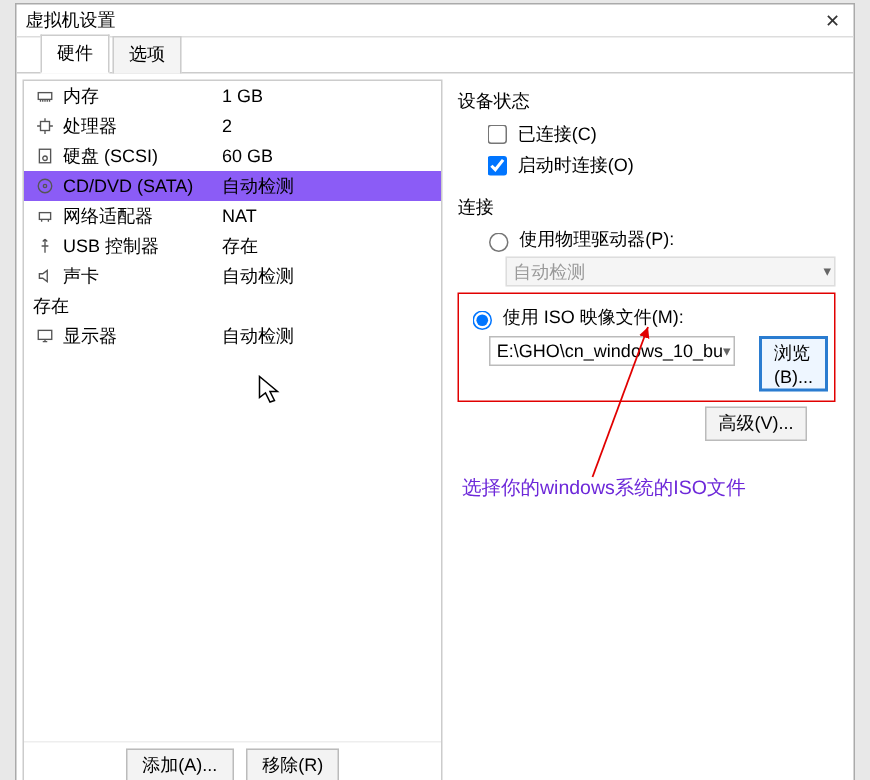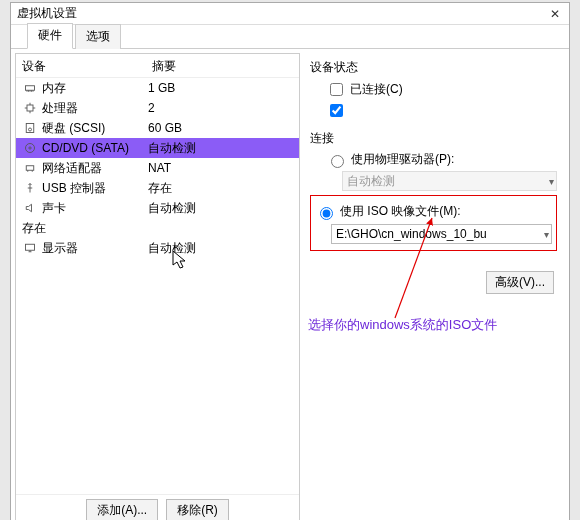--- a/index.html
+++ b/index.html
@@ -27,21 +27,21 @@
   .grouplbl { font-size:12px; margin: 2px 0 4px 0; }
   .indent { padding-left: 16px; margin-bottom: 6px; }
   .check { display:flex; align-items:center; gap:4px; font-size:12px; margin:2px 0; }
   .check input { width:13px; height:13px; }
   .radio { display:flex; align-items:center; gap:4px; font-size:12px; margin:3px 0; }
   .radio input { width:13px; height:13px; }
   .combo { display:flex; align-items:center; justify-content:space-between; border:1px solid #bbb; height:20px; padding:0 2px 0 4px; font-size:12px; background:#fff; }
   .combo.disabled { color:#9a9a9a; background:#f5f5f5; border-color:#ddd; }
   .chev { font-size:10px; color:#666; }
   .browsebtn { font-size:12px; padding:1px 8px; border:2px solid #2a7cd0; background:#eef6ff; cursor:default; }
-  .advbtn { position:absolute; right:11px; top:218px; font-size:12px; padding:2px 8px; border:1px solid #bbb; background:#f3f3f3; }
+  .advbtn { position:absolute; right:27px; top:218px; font-size:12px; padding:2px 8px; border:1px solid #bbb; background:#f3f3f3; }
   .redbox { border:1px solid #e10000; padding:4px 4px 6px 4px; margin-top:4px; }
   .isorow { display:flex; gap:16px; margin-top:4px; padding-left:16px; }
   .annot { position:absolute; color:#6d28d9; font-size:13px; }
   svg.arrow { position:absolute; pointer-events:none; }
   .cursor { position:absolute; left:172px; top:250px; pointer-events:none; }
 </style>
 </head>
 <body>
 
 <div class="window">
@@ -53,24 +53,20 @@
   </div>
 
   <div class="tabs">
     <div class="tab active"><span>硬件</span></div>
     <div class="tab"><span>选项</span></div>
   </div>
 
   <div class="body">
 
     <div class="leftpanel">
-      <div class="hdr">
-        <div class="c1">设备</div>
-        <div class="c2">摘要</div>
-      </div>
       <div class="rows" id="rows">
           <div class="row">
             <div class="c1">
               <span class="ico">
                 <svg viewBox="0 0 16 16" fill="none" stroke="#555" stroke-width="1.2">
                   <rect x="2" y="5" width="12" height="6"></rect>
                   <path d="M4 11v2M6 11v2M8 11v2M10 11v2M12 11v2"></path>
                 </svg>
               </span>
               <span>内存</span>
@@ -171,20 +167,21 @@
 
     <div class="rightpanel">
       <div class="grouplbl">设备状态</div>
       <div class="indent">
         <label class="check">
           <input type="checkbox" id="chk-conn" style="">
           <span>已连接(C)</span>
         </label>
         <label class="check">
           <input type="checkbox" id="chk-pow" checked="" style="">
+          <span>启动时连接(O)</span>
         </label>
       </div>
 
       <div class="grouplbl" style="margin-top:10px;">连接</div>
       <div class="indent" style="margin-bottom:2px;">
         <label class="radio">
           <input type="radio" name="conn" id="r-phys" style="">
           <span>使用物理驱动器(P):</span>
         </label>
         <div style="padding-left:16px;">
@@ -198,20 +195,21 @@
       <div class="redbox">
         <label class="radio">
           <input type="radio" name="conn" id="r-iso" checked="" style="">
           <span>使用 ISO 映像文件(M):</span>
         </label>
         <div class="isorow">
           <div class="combo" style="flex:1;">
             <span>E:\GHO\cn_windows_10_bu</span>
             <span class="chev">▾</span>
           </div>
+          <div class="browsebtn"><span>浏览(B)...</span></div>
         </div>
       </div>
 
       <div class="advbtn"><span>高级(V)...</span></div>
     </div>
   </div>
 </div>
 
 <svg class="arrow" width="580" height="520">
   <defs>

